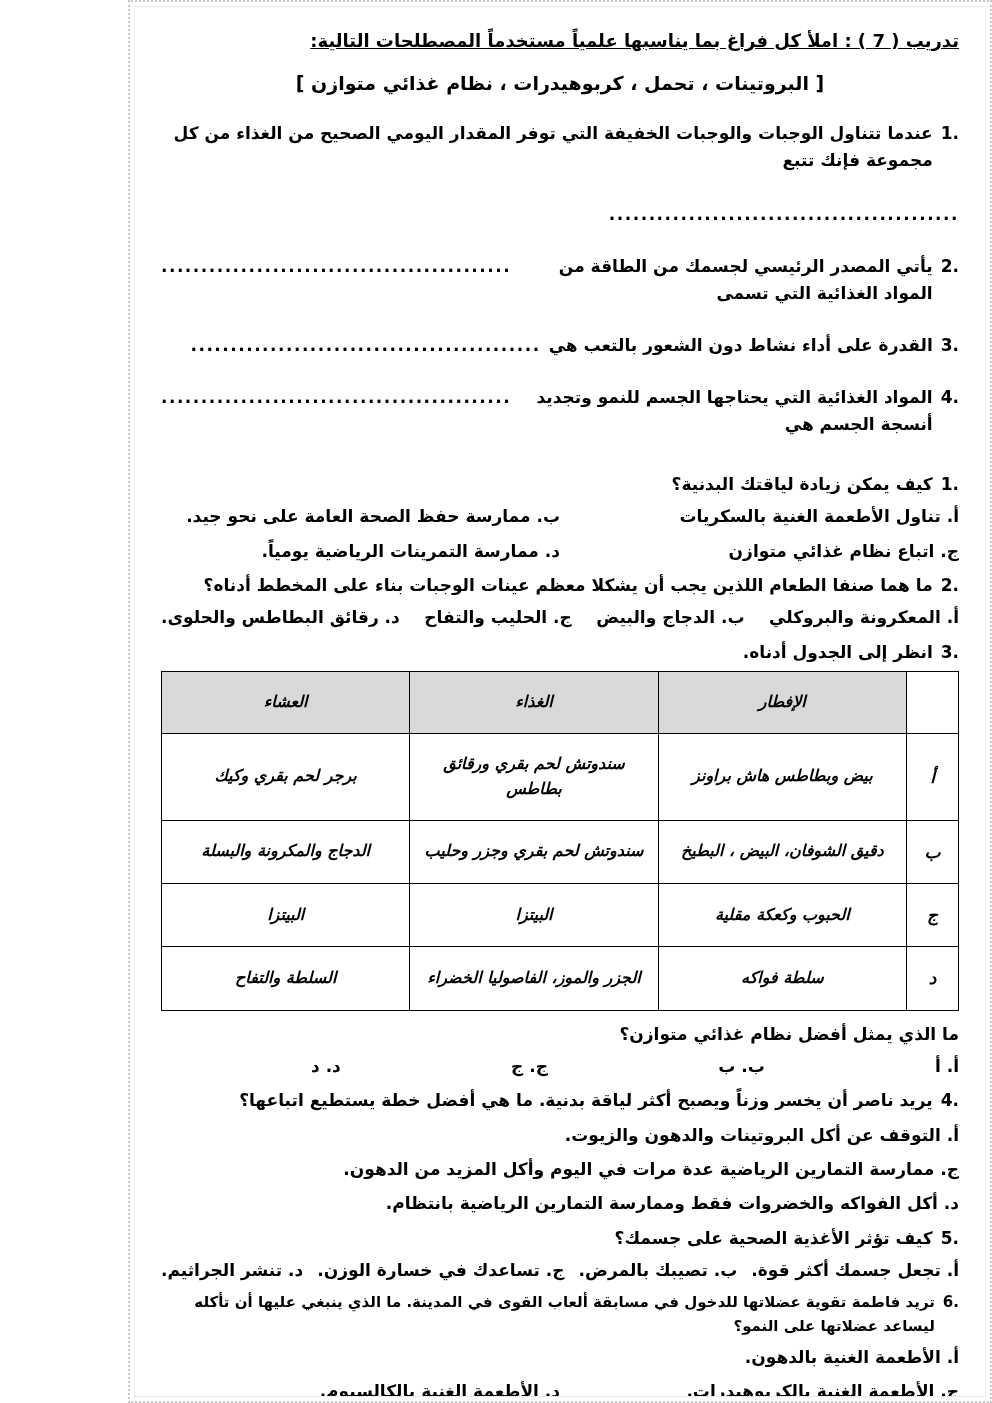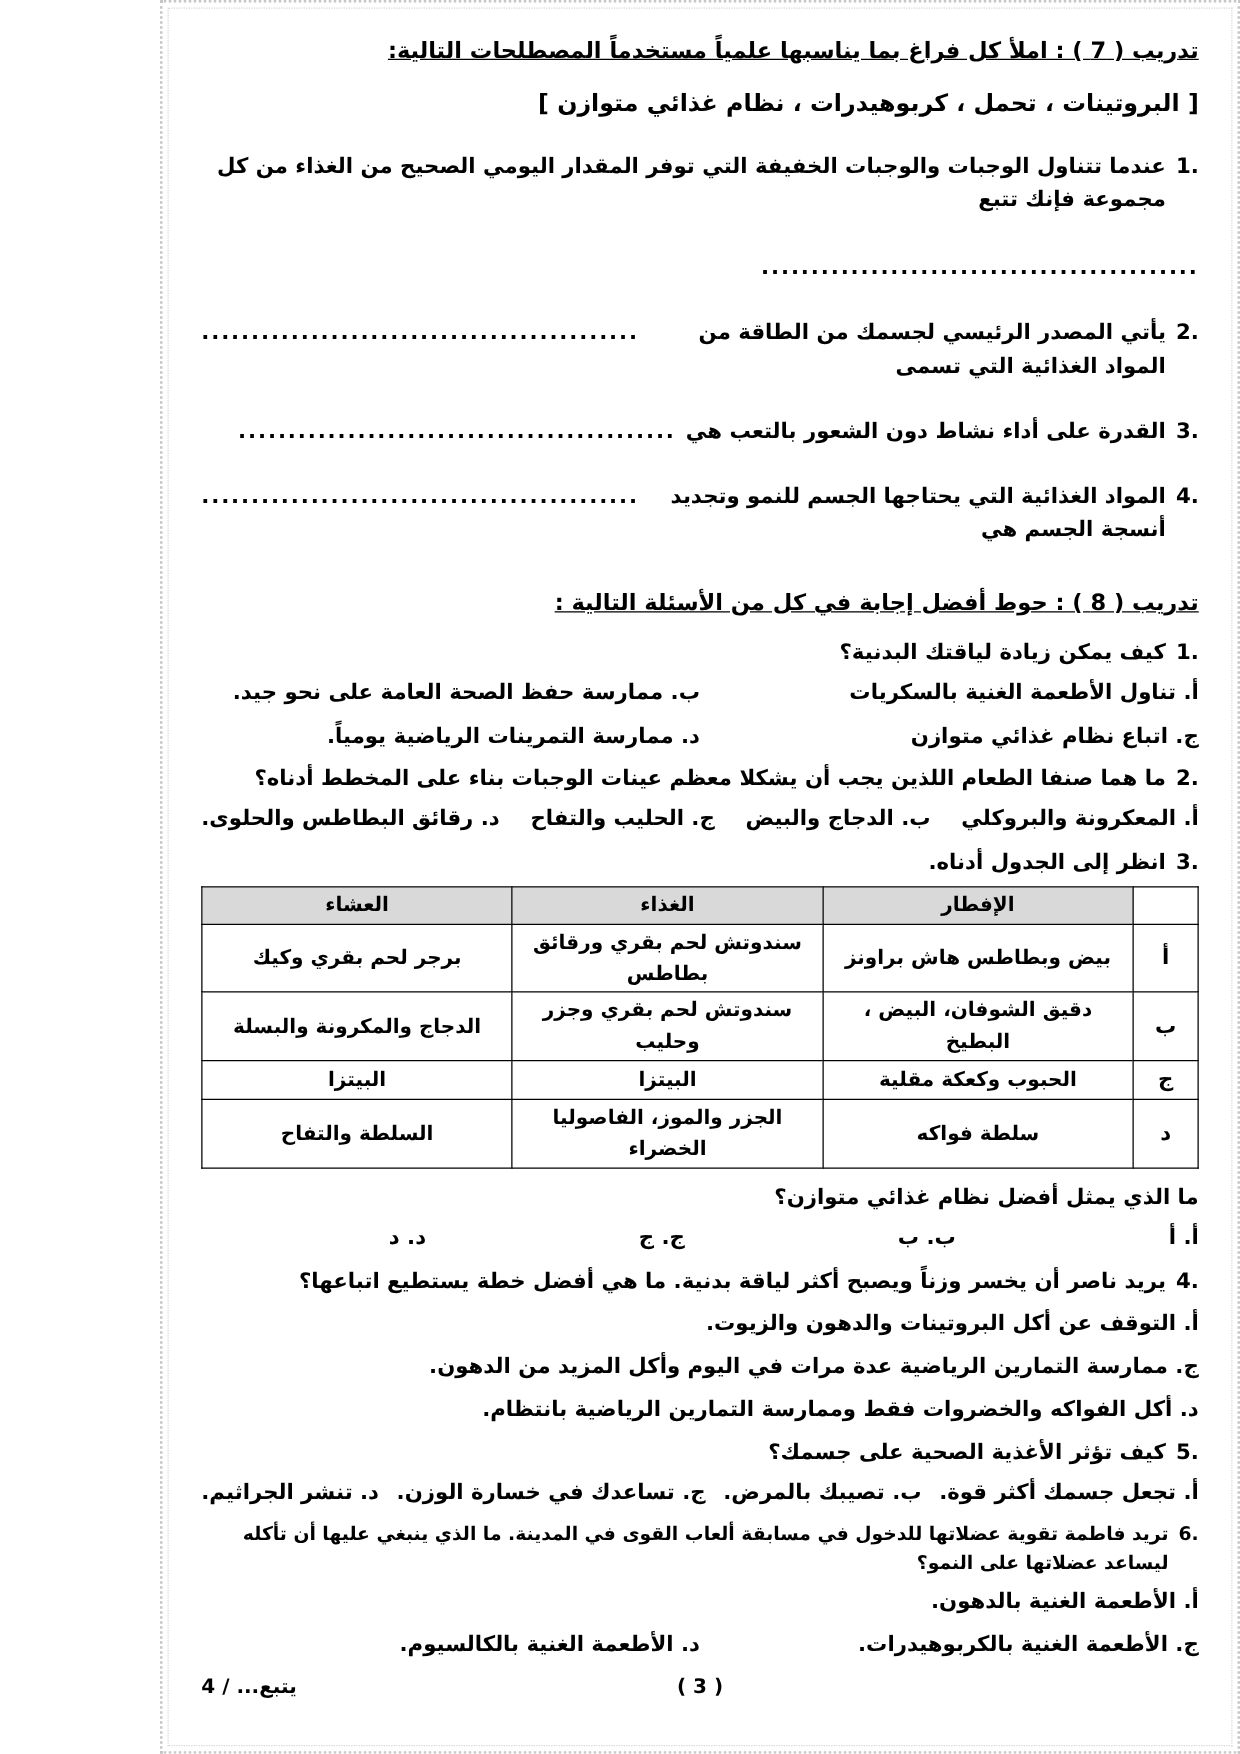--- a/index.html
+++ b/index.html
@@ -21,38 +21,38 @@
     padding:16px 26px 10px 26px;
     position:relative;
     font-weight:700;
     font-size:17px;
     line-height:1.55;
     display:flex; flex-direction:column;
     overflow:hidden;
   }
   .u { text-decoration:underline; }
   .title { font-size:18px; margin:4px 0 14px; }
-  .terms { font-size:19px; margin:0 0 22px; }
+  .terms { text-align:center; font-size:19px; margin:0 0 22px; }
   .line { display:flex; align-items:baseline; gap:8px; }
   .num { direction:ltr; unicode-bidi:embed; white-space:nowrap; }
   .fill-item { margin-bottom:26px; }
   .dots-line { margin:28px 0 0 0; letter-spacing:1.5px; text-align:right; }
   .dots-inline { letter-spacing:1.5px; }
   .ex8-title { font-size:18px; margin:6px 0 12px; }
   .q { margin:8px 0 6px; }
   .opts2 { display:flex; margin:4px 0 8px; }
   .opts2 > div { width:50%; }
   .opts4 { display:flex; justify-content:space-between; margin:4px 0 8px; }
   .opts4.indent { padding-left:150px; }
   .opt-line { margin:8px 0; }
   table.meals {
     width:100%; border-collapse:collapse; table-layout:fixed;
     margin:6px 0 10px; font-size:16px; text-align:center;
   }
-  table.meals th, table.meals td { border:1px solid #000; padding:2px 4px; }
+  table.meals th, table.meals td { border:1px solid #000; padding:18px 4px;font-style:italic; }
   table.meals th.hdr { background:#d9d9d9; font-size:16px; }
   table.meals th.lbl-h { width:52px; background:#ffffff; }
   table.meals td.lbl { font-size:17px; }
   .q6-text { font-size:15px; }
   .footer-area { margin-top:auto; position:relative; padding-bottom:44px; }
   .footer-line { display:flex; justify-content:space-between; align-items:flex-end; font-size:16px; }
   .footer-side { width:150px; }
   .footer-side.left-side { text-align:left; }
   .page-num { text-align:center; flex:1; }
 </style>
@@ -87,21 +87,20 @@
       </div>
 
       <div class="fill-item line">
         <span class="num">4.</span>
         <span>المواد الغذائية التي يحتاجها الجسم للنمو وتجديد أنسجة الجسم هي</span>
         <span class="dots-inline">............................................</span>
       </div>
     </div>
 
     <div>
-      <div class="ex8-title u">تدريب ( 8 ) : حوط أفضل إجابة في كل من الأسئلة التالية :</div>
 
       <div class="q line">
         <span class="num">1.</span>
         <span>كيف يمكن زيادة لياقتك البدنية؟</span>
       </div>
       <div class="opts2">
         <div>أ. تناول الأطعمة الغنية بالسكريات</div>
         <div>ب. ممارسة حفظ الصحة العامة على نحو جيد.</div>
       </div>
       <div class="opts2">

